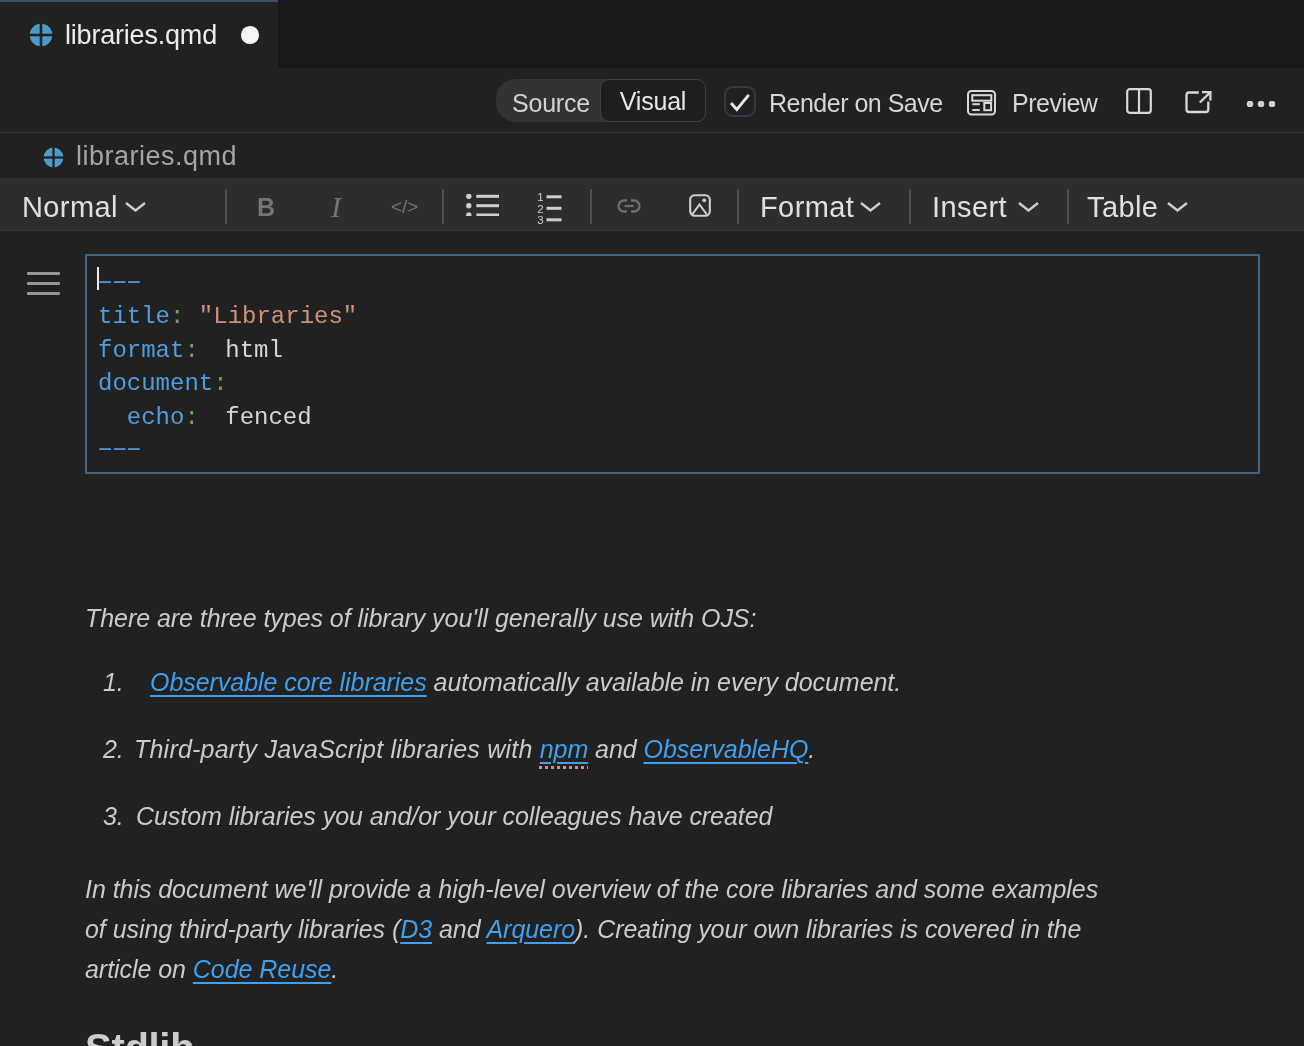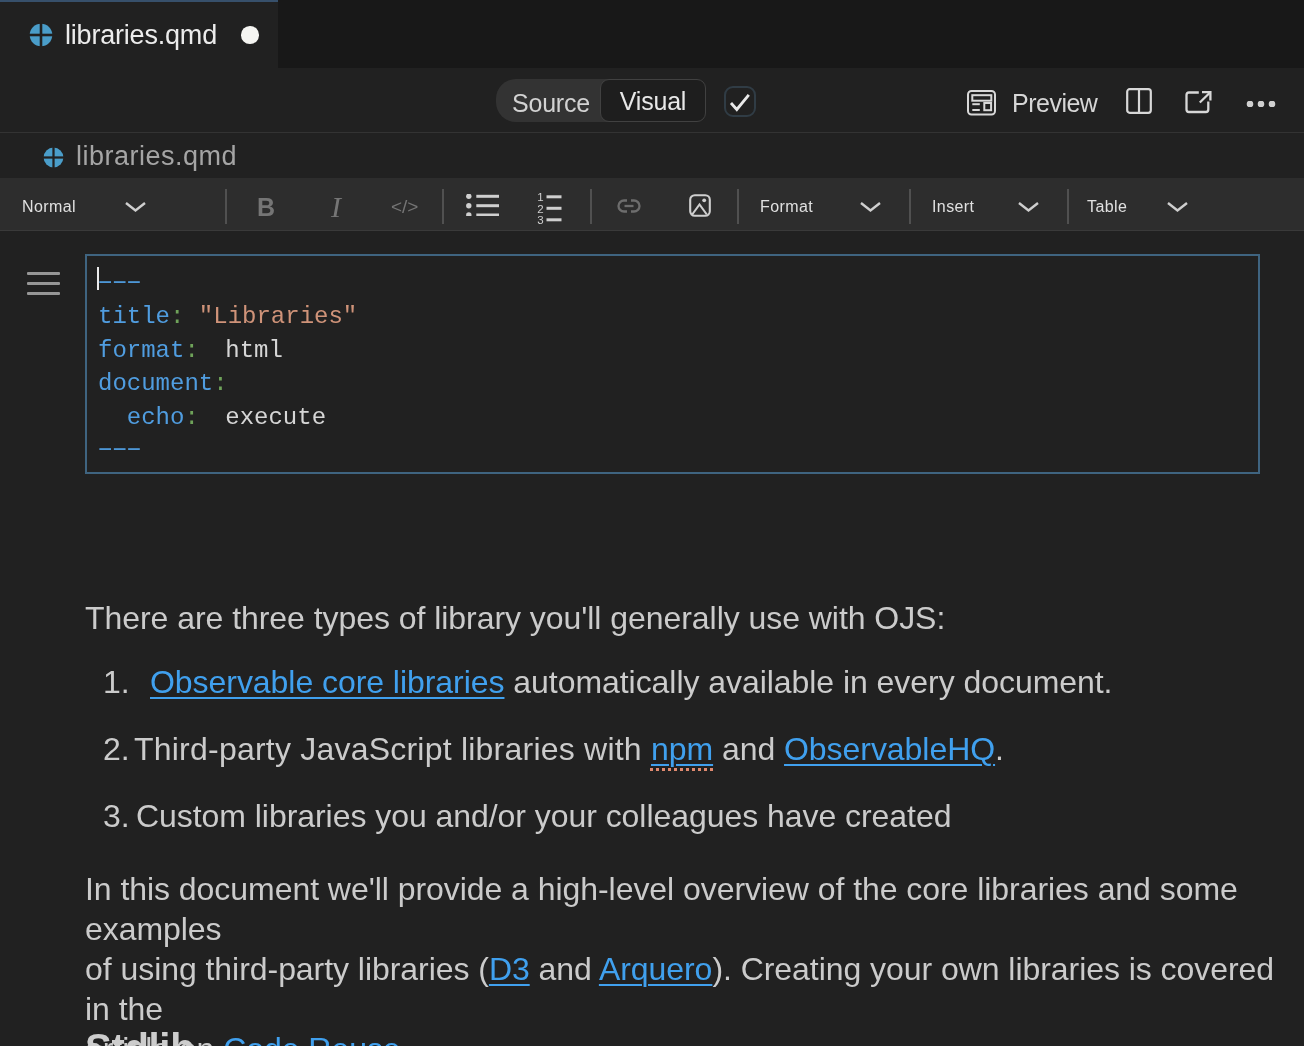--- a/index.html
+++ b/index.html
@@ -17,31 +17,31 @@
   #toggle .src { left:0; top:3px; width:110px; height:43px; line-height:43px; text-align:center; font-size:25px; color:#d2d2d2; letter-spacing:-0.2px;}
   #toggle .vis { left:104px; top:0; padding-top:1px; width:106px; height:43px; line-height:41px; text-align:center; font-size:25px; color:#e8e8e8; background:#1e1e1e; border:1px solid #414141; border-radius:9px; letter-spacing:-0.2px;}
   #cbx { left:724px; top:17.5px; width:31.5px; height:31.5px; border:2.5px solid #303c45; border-radius:9px; }
   .t27 { font-size:25px; color:#d6d6d6; letter-spacing:-0.5px; }
   
   #crumb { left:0; top:134px; width:1304px; height:44px; background:#212121; }
   #crumb .label { left:76px; top:0; height:44px; line-height:44px; font-size:27px; color:#a5a5a5; letter-spacing:0.5px;}
   
   #fmtbar { left:0; top:181px; width:1304px; height:50px; background:#2d2d2d; border-bottom:1px solid #3a3a3a; }
   #fmtbar .sep { top:8px; width:1.5px; height:35px; background:#505050; }
-  .fmtlabel { font-size:16px; color:#e0e0e0; letter-spacing:0.4px; top:0; height:52px; line-height:52px; }
+  .fmtlabel { font-size:29px; color:#e0e0e0; letter-spacing:0.4px; top:0; height:52px; line-height:52px; }
   .gray { color:#757575; }
   
   #content { left:0; top:231px; width:1304px; height:815px; background:#212121; }
   #codeblock { left:85px; top:23px; width:1175px; height:220px; border:2px solid #3f6480; }
   #code { left:11px; top:10.9px; font-family:"Liberation Mono", monospace; font-size:24px; line-height:33.4px; white-space:pre; }
   .yb { color:#509de0; } .yg { color:#6fa35a; } .ys { color:#cf9379; } .yv { color:#d6d6d6;margin-left:12px; }
   #cursor { left:9.5px; top:10.5px; width:2.5px; height:23px; background:#eaeaea; }
   .ham { left:27px; width:33px; height:2.6px; background:#969696; border-radius:1px; }
   h2 { font-size:40px; font-weight:bold; color:#cdcdcd; letter-spacing:-0.3px; }
-  .body { font-size:32px; line-height:40px; color:#cbcbcb; letter-spacing:-0.05px; }
+  .body { font-size:25px; line-height:40px; color:#cbcbcb; letter-spacing:-0.05px;font-style:italic; }
   a { color:#40a0ee; text-decoration:underline; text-decoration-thickness:2px; text-underline-offset:4px; }
   .squig { text-decoration:underline dotted #e08a70 2.6px; text-underline-offset:8px; }
 </style>
 </head>
 <body>
 <div class="abs" id="tabstrip">
   <div class="abs" id="tab">
     <svg class="abs" style="left:29px;top:21px" width="24" height="24" viewBox="0 0 24 24">
       <circle cx="12" cy="12" r="11.3" fill="#4a9dc9"></circle>
       <line x1="12" y1="0" x2="12" y2="24" stroke="#212121" stroke-width="2.6"></line>
@@ -55,20 +55,21 @@
 <div class="abs" id="row2">
   <div class="abs" id="toggle">
     <span class="abs src">Source</span>
     <span class="abs vis">Visual</span>
   </div>
   <div class="abs" id="cbx">
     <svg class="abs" style="left:2.5px;top:3px" width="22" height="21" viewBox="0 0 22 21">
       <polyline points="2,12 7.8,18.5 19.8,3.8" fill="none" stroke="#e9e9e9" stroke-width="2.8"></polyline>
     </svg>
   </div>
+  <span class="abs t27" style="left:769px; top:3px; height:64px; line-height:64px;">Render on Save</span>
   <svg class="abs" style="left:966.5px;top:21.5px" width="29" height="26" viewBox="0 0 29 26" fill="none" stroke="#d8d8d8" stroke-width="2">
     <rect x="1" y="1" width="27" height="23.6" rx="3.5"></rect>
     <rect x="5.3" y="5.2" width="19" height="5.5"></rect>
     <line x1="5.3" y1="14.2" x2="12.8" y2="14.2"></line>
     <line x1="5.3" y1="20" x2="12.8" y2="20"></line>
     <rect x="17.3" y="13" width="6.8" height="7.2"></rect>
   </svg>
   <span class="abs t27" style="left:1012px; top:3px; height:64px; line-height:64px;">Preview</span>
   <svg class="abs" style="left:1126px;top:20px" width="26" height="26" viewBox="0 0 26 26" fill="none" stroke="#d8d8d8" stroke-width="2.2">
     <rect x="1.2" y="1.2" width="23.6" height="23.6" rx="2.5"></rect>
@@ -161,21 +162,21 @@
 <div class="abs" id="content">
   <span class="abs ham" style="top:41px;"></span>
   <span class="abs ham" style="top:51px;"></span>
   <span class="abs ham" style="top:61px;"></span>
   <div class="abs" id="codeblock">
     <span class="abs" id="cursor"></span>
     <div class="abs" id="code"><span class="yb">−−−</span>
 <span class="yb">title</span><span class="yg">:</span> <span class="ys">"Libraries"</span>
 <span class="yb">format</span><span class="yg">:</span> <span class="yv">html</span>
 <span class="yb">document</span><span class="yg">:</span>
-  <span class="yb">echo</span><span class="yg">:</span> <span class="yv">execute</span>
+  <span class="yb">echo</span><span class="yg">:</span> <span class="yv">fenced</span>
 <span class="yb">−−−</span></div>
   </div>
   <div class="abs body" style="left:85px; top:367px;">There are three types of library you'll generally use with OJS:</div>
   <div class="abs body" style="left:103px; top:431px;">1.<span class="abs" style="left:47px; width:1120px;"><a>Observable core libraries</a> automatically available in every document.</span></div>
   <div class="abs body" style="left:103px; top:498px;">2.<span class="abs" style="left:31px; width:1120px;"><span style="letter-spacing:0.22px;">Third-party JavaScript libraries with </span><span class="squig"><a>npm</a></span> and <a>ObservableHQ</a>.</span></div>
   <div class="abs body" style="left:103px; top:565px;">3.<span class="abs" style="left:33px; width:1120px;">Custom libraries you and/or your colleagues have created</span></div>
   <div class="abs body" style="left:85px; top:638px;">In this document we'll provide a high-level overview of the core libraries and some examples<br>of using third-party libraries (<a>D3</a> and <a>Arquero</a>). Creating your own libraries is covered in the<br>article on <a>Code Reuse</a>.</div>
   <h2 class="abs" style="left:85px; top:795px;">Stdlib</h2>
 </div>
 

